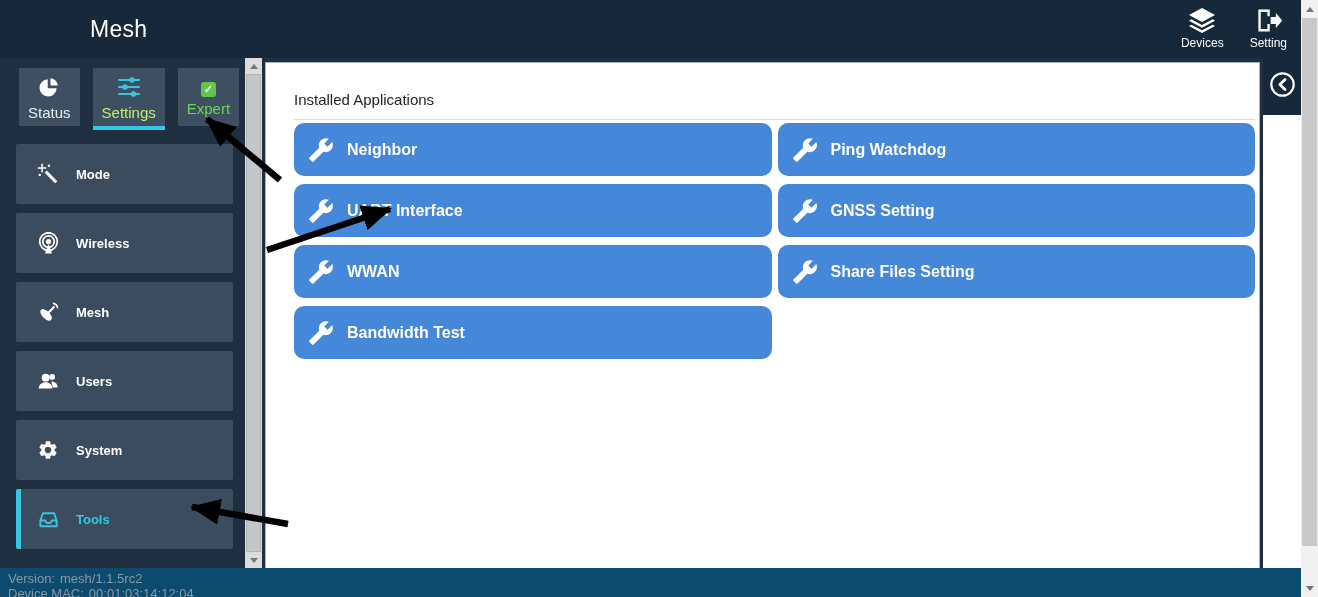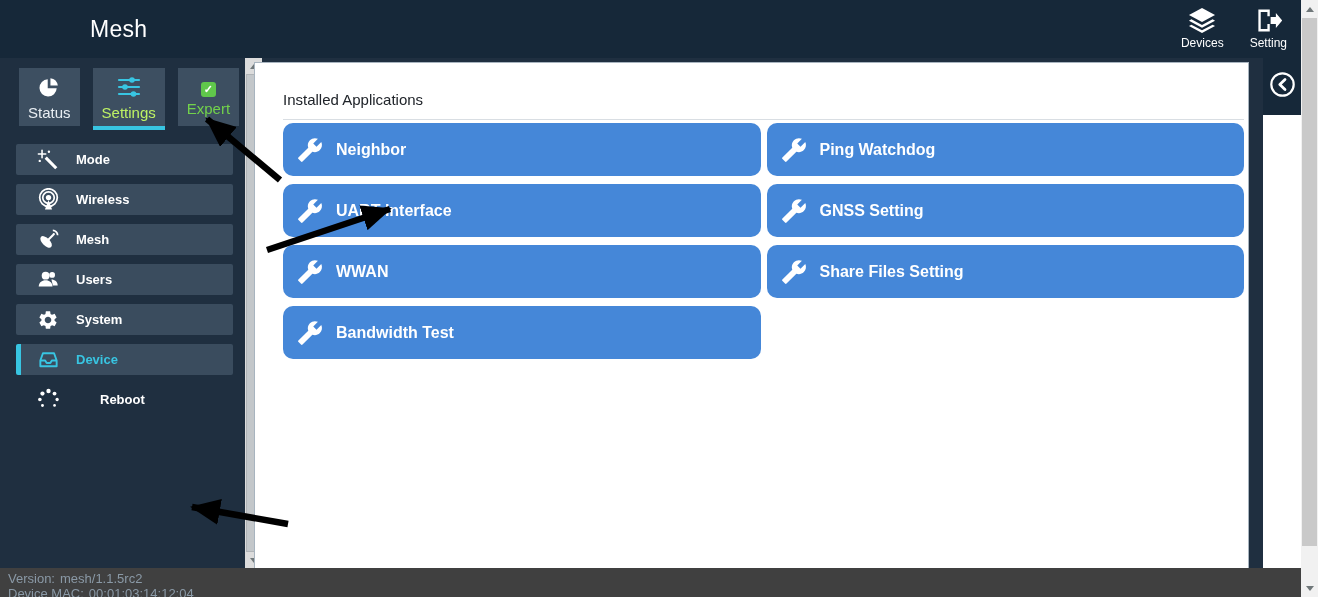--- a/index.html
+++ b/index.html
@@ -11,46 +11,46 @@
   .underlay { position:absolute; left:0; top:0; width:1301px; height:597px; background:#1f2f40; }
 
   
   .header { position:absolute; left:0; top:0; width:1301px; height:58px; background:#162839; display:flex; align-items:center; z-index:5; }
   .app-title { margin-left:90px; font-size:23px; color:#fff; letter-spacing:.3px; }
   .header-actions { position:absolute; right:14px; top:7px; display:flex; gap:26px; }
   .header-action { display:flex; flex-direction:column; align-items:center; gap:2px; color:#fff; font-size:12px; cursor:pointer; }
   .header-action svg { display:block; }
 
   
-  .footer { position:absolute; left:0; top:568px; width:1301px; height:29px; background:#404040; color:#8a99a6; font-size:13px; padding:3px 0 12px 8px; line-height:15px; z-index:6; }
+  .footer { position:absolute; left:0; top:568px; width:1301px; height:29px; background:#0c4a6e; color:#8a99a6; font-size:13px; padding:3px 0 12px 8px; line-height:15px; z-index:6; }
   .footer .val { margin-left:5px; }
 
   
   .tabs { position:absolute; left:19px; top:68px; display:flex; gap:13px; z-index:4; }
   .tab { background:#3d4f61; height:58px; min-width:57px; padding:6px 9px 4px; display:flex; flex-direction:column; align-items:center; justify-content:center; gap:3px; font-size:15px; color:#e9eef3; cursor:pointer; }
   .tab.active { border-bottom:4px solid #38c5e2; height:62px; color:#bef264; }
   .tab.expert { color:#72d24b; }
   .checkbox-icon { width:15px; height:15px; background:#60c74b; border-radius:3px; color:#fff; font-size:11px; font-weight:bold; display:flex; align-items:center; justify-content:center; margin-top:3px; }
 
   .menu { position:absolute; left:16px; top:144px; width:217px; display:flex; flex-direction:column; gap:9px; z-index:4; }
-  .menu-item { height:31px; background:#3a4c5e; border-radius:2px; display:flex; align-items:center; color:#fff; font-weight:bold; font-size:13px; cursor:pointer; }
+  .menu-item { height:60px; background:#3a4c5e; border-radius:2px; display:flex; align-items:center; color:#fff; font-weight:bold; font-size:13px; cursor:pointer; }
   .menu-item .mi-icon { width:24px; margin:0 16px 0 20px; display:flex; justify-content:center; align-items:center; color:#fff; }
   .menu-item.active { color:#38c5e2; border-left:5px solid #38c5e2; }
   .menu-item.active .mi-icon { margin-left:15px; color:#38c5e2; }
   .menu-item.plain { background:transparent;gap:24px; }
 
   
   .sb-scroll { position:absolute; left:245px; top:58px; width:17px; height:510px; background:#dcdcdc; z-index:4; }
   .sb-thumb { position:absolute; left:1px; top:16px; width:15px; height:478px; background:#c3c7ca; border:1px solid #b0b4b7; }
   .arr { position:absolute; left:0; width:17px; height:16px; display:flex; align-items:center; justify-content:center; }
   .tri-up { width:0; height:0; border-left:4px solid transparent; border-right:4px solid transparent; border-bottom:5px solid #6f7779; }
   .tri-down { width:0; height:0; border-left:4px solid transparent; border-right:4px solid transparent; border-top:5px solid #6f7779; }
 
   
-  .content { position:absolute; left:254px; top:62px; width:995px; height:506px; background:#fff; border:1px solid #a8b4bf; border-bottom:none; z-index:4; }
+  .content { position:absolute; left:265px; top:62px; width:995px; height:506px; background:#fff; border:1px solid #a8b4bf; border-bottom:none; z-index:4; }
   .content-heading { margin:28px 0 0 28px; font-size:15px; color:#20242a; }
   .rule { margin:11px 4px 0 28px; border:none; border-top:1px solid #d9dee3; }
   .apps { margin:3px 4px 0 28px; display:grid; grid-template-columns:1fr 1fr; gap:8px 6px; }
   .app-btn { height:53px; background:#4587d8; border-radius:10px; display:flex; align-items:center; color:#fff; font-weight:bold; font-size:16px; cursor:pointer; }
   .app-btn .wrench { margin:0 13px 0 14px; display:flex; }
   .app-btn .wrench svg { transform:scaleX(-1); }
 
   
   .side-panel { position:absolute; left:1263px; top:58px; width:38px; height:510px; background:#fff; z-index:4; }
   .collapse-btn { width:38px; height:57px; background:#162839; display:flex; align-items:center; justify-content:center; cursor:pointer; }
@@ -184,21 +184,21 @@
     </div>
     <div class="menu-item active">
       <span class="mi-icon">
         <svg width="23" height="23" viewBox="0 0 24 24">
           <g fill="none" stroke="currentColor" stroke-width="2" stroke-linejoin="round">
             <path d="M3.5 13 L6.2 5.5 h11.6 L20.5 13 V19 H3.5 Z"></path>
             <path d="M3.5 13 h5 l1.6 2.6 h3.8 L15.5 13 h5"></path>
           </g>
         </svg>
       </span>
-      <span>Device</span>
+      <span>Tools</span>
     </div>
     <div class="menu-item plain">
       <span class="mi-icon">
         <svg width="23" height="23" viewBox="0 0 24 24" fill="#fff">
           <circle cx="12" cy="3.2" r="2.3"></circle>
           <circle cx="18.3" cy="5.8" r="2"></circle>
           <circle cx="21" cy="12" r="1.7"></circle>
           <circle cx="5.7" cy="5.8" r="2.2"></circle>
           <circle cx="3" cy="12" r="1.9"></circle>
           <circle cx="5.7" cy="18.2" r="1.5"></circle>

